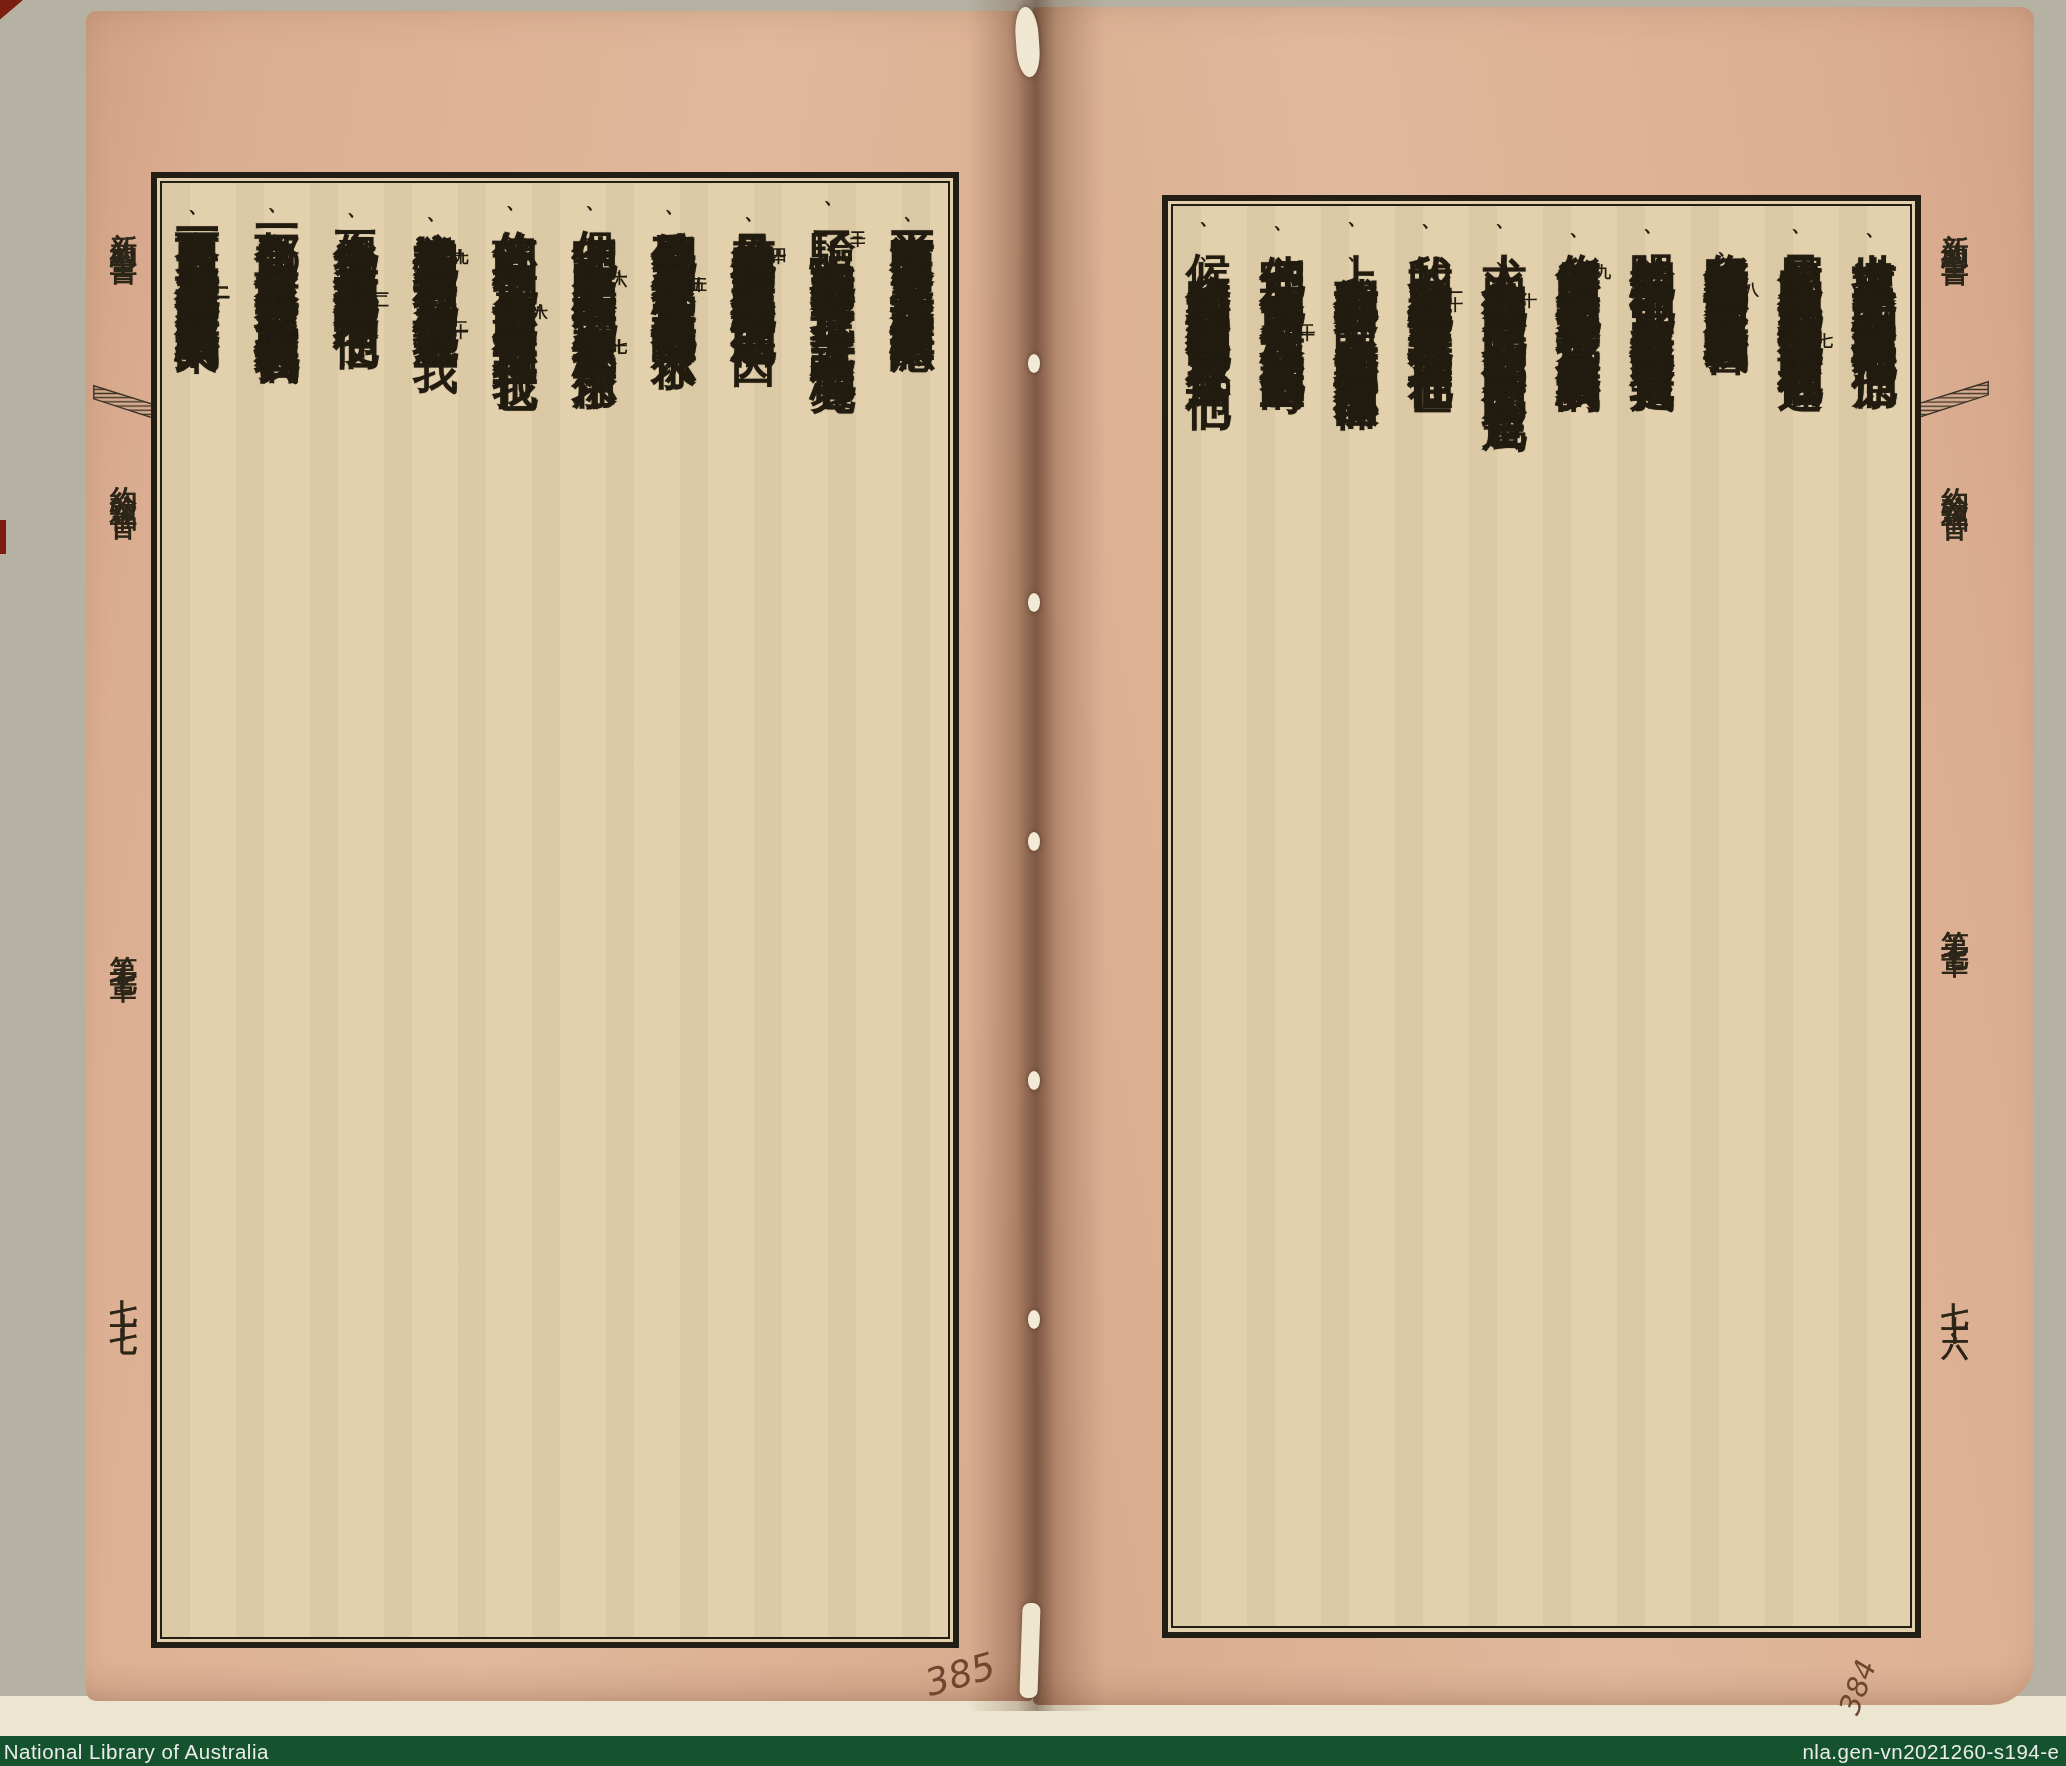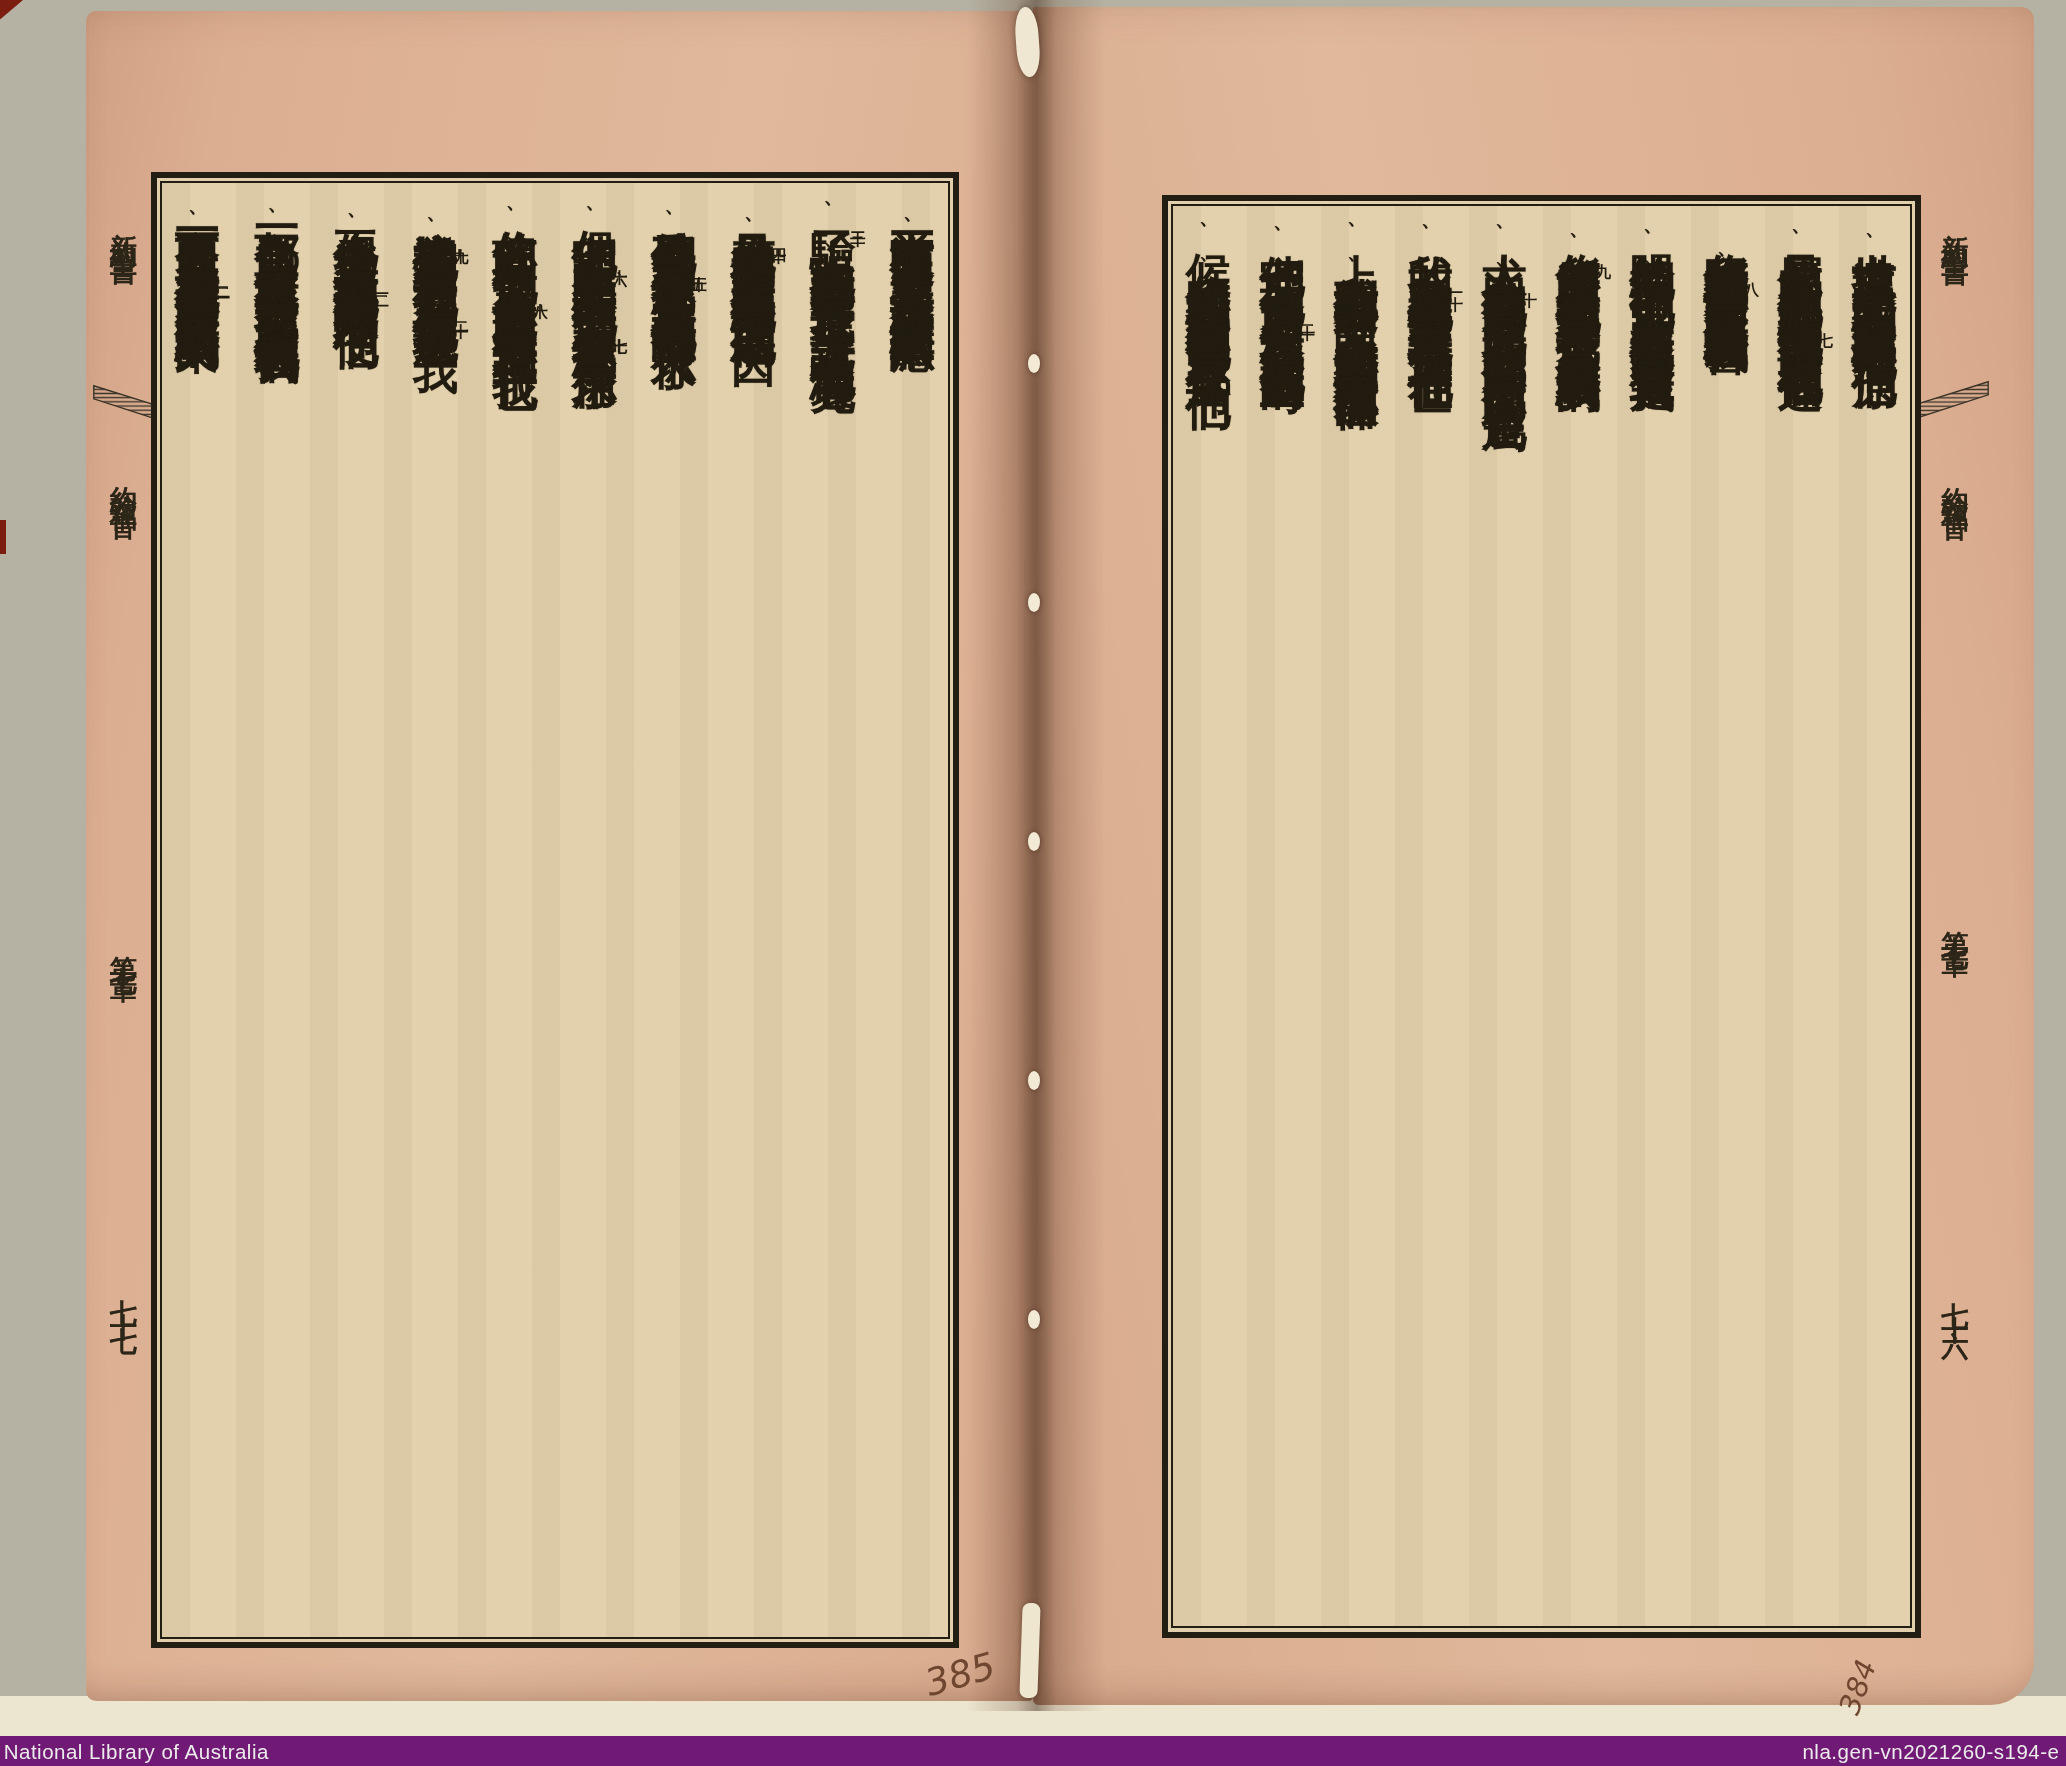--- a/index.html
+++ b/index.html
@@ -62,21 +62,21 @@
           border-radius:11px/28px;transform:rotate(-4deg);box-shadow:0 0 6.5px rgba(60,30,15,.5);}
   .tape{position:absolute;left:1021px;top:1603px;width:17.7px;height:95px;background:#efe6cf;
         border-radius:7.4px;transform:rotate(2deg);box-shadow:0 0 5.6px rgba(60,30,15,.45);}
 
   
   .hw{position:absolute;font-family:"DejaVu Sans",sans-serif;font-style:italic;color:#6f4630;}
   .hw-385{left:925px;top:1653px;font-size:37px;transform:rotate(-16deg);}
   .hw-384{left:1830px;top:1670px;font-size:29px;transform:rotate(-70deg);}
 
   
-  .footer-bar{position:absolute;left:0;top:1736px;width:2066px;height:31px;background:#701a75;}
+  .footer-bar{position:absolute;left:0;top:1736px;width:2066px;height:31px;background:#14532d;}
   .footer-bar span{position:absolute;top:3.7px;font-family:"Liberation Sans","DejaVu Sans",sans-serif;
                    font-size:20.5px;color:#ececec;letter-spacing:0.5px;}
   .footer-left{left:3.7px;}
   .footer-right{right:6.5px;margin-left:13px;}
 </style>
 </head>
 <body>
 
 <div class="screen">
   <div class="bottom-strip"></div>

